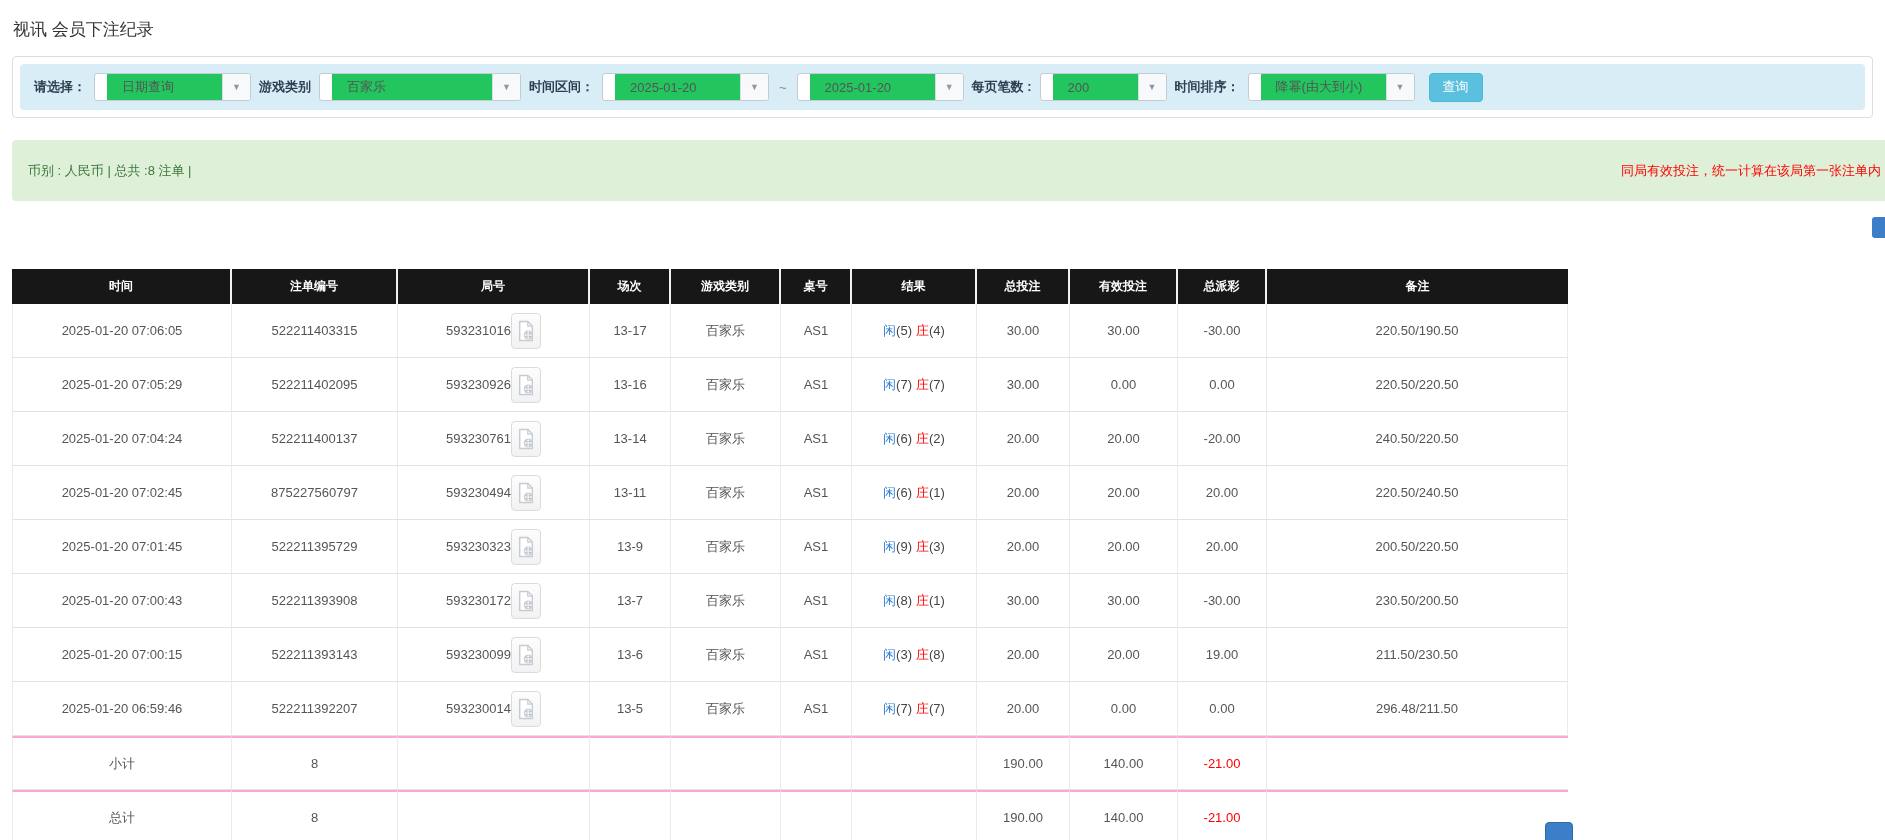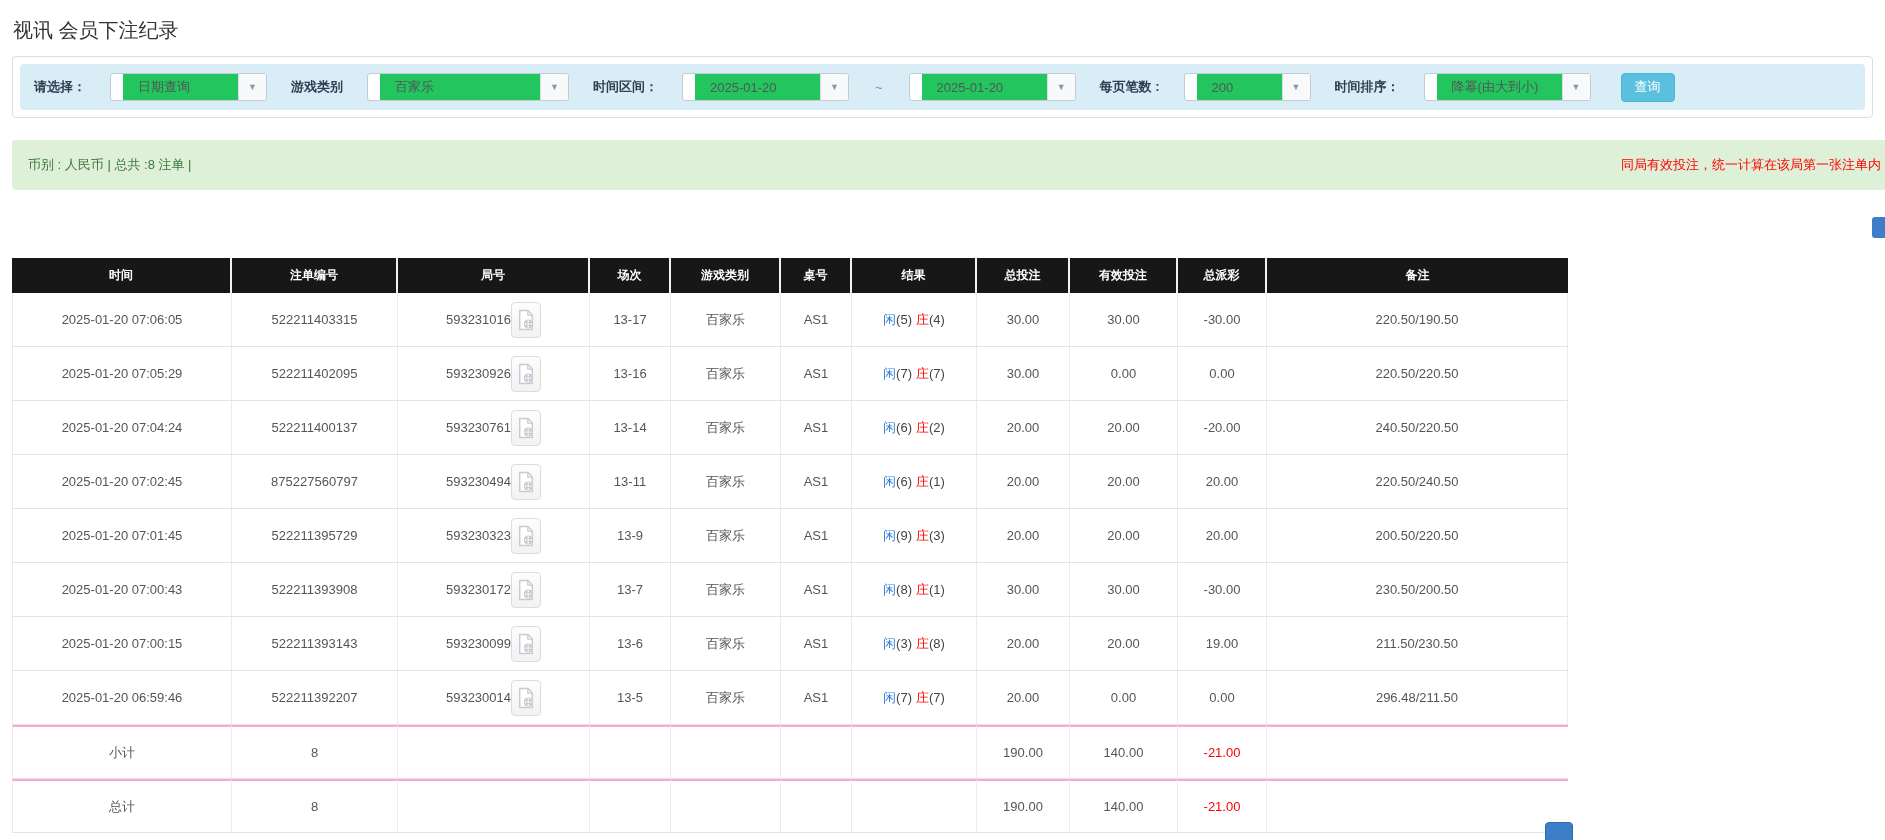--- a/index.html
+++ b/index.html
@@ -2,29 +2,29 @@
 <html><head>
 <meta charset="utf-8">
 <style>
   html,body{margin:0;padding:0;}
   body{
     width:1885px;height:840px;overflow:hidden;background:#fff;position:relative;
     font-family:"Liberation Sans","DejaVu Sans",sans-serif;
   }
   
   .page-title{
-    margin:16px 0 0 13px;font-size:20px;line-height:28px;color:#333;font-weight:normal;
+    margin:16px 0 0 13px;font-size:17px;line-height:28px;color:#333;font-weight:normal;
   }
   
   .filter-panel{
     margin:12px 12px 0 12px;border:1px solid #ddd;border-radius:4px;padding:7px;background:#fff;
   }
   .filter-bar{
     background:#d9edf7;border-radius:4px;height:46px;display:flex;align-items:center;
-    padding:0 14px;gap:24px;white-space:nowrap;
+    padding:0 14px;gap:8px;white-space:nowrap;
   }
   .flabel{font-size:13px;font-weight:bold;color:#2c3e50;}
   .combo{
     display:inline-flex;height:28px;border:1px solid #c3ccd3;border-radius:3px;
     background:#fff;overflow:hidden;box-sizing:border-box;cursor:pointer;
   }
   .combo .val{
     padding:0 15px;display:flex;align-items:center;font-size:13px;color:#555;
     background:#22c55e;box-sizing:border-box;margin-left:12px;
   }
@@ -32,21 +32,21 @@
     width:27px;border-left:1px solid #d6dde3;background:#f7f9fa;display:flex;
     align-items:center;justify-content:center;color:#8a99a5;font-size:9px;flex:none;
   }
   .tilde{color:#7c8a94;font-size:13px;padding:0 2px;}
   .query-btn{
     height:29px;padding:0 13px;border:1px solid #46b8da;border-radius:4px;background:#5bc0de;
     color:#fff;font-size:13px;cursor:pointer;margin-left:6px;
   }
   
   .green-bar{
-    margin:22px 0 0 12px;height:50px;background:#dff0d8;border-radius:4px 0 0 4px;
+    margin:22px 0 0 12px;height:61px;background:#dff0d8;border-radius:4px 0 0 4px;
     display:flex;align-items:center;justify-content:space-between;
     padding-left:16px;box-sizing:border-box;
   }
   .green-bar .left{color:#3c763d;font-size:13px;}
   .green-bar .notice{color:#f00;font-size:13px;padding-right:4px;}
   
   .edge-tab{
     position:absolute;right:0;top:217px;width:13px;height:21px;background:#3d7ec9;
     border-radius:3px 0 0 3px;border:none;cursor:pointer;
   }

